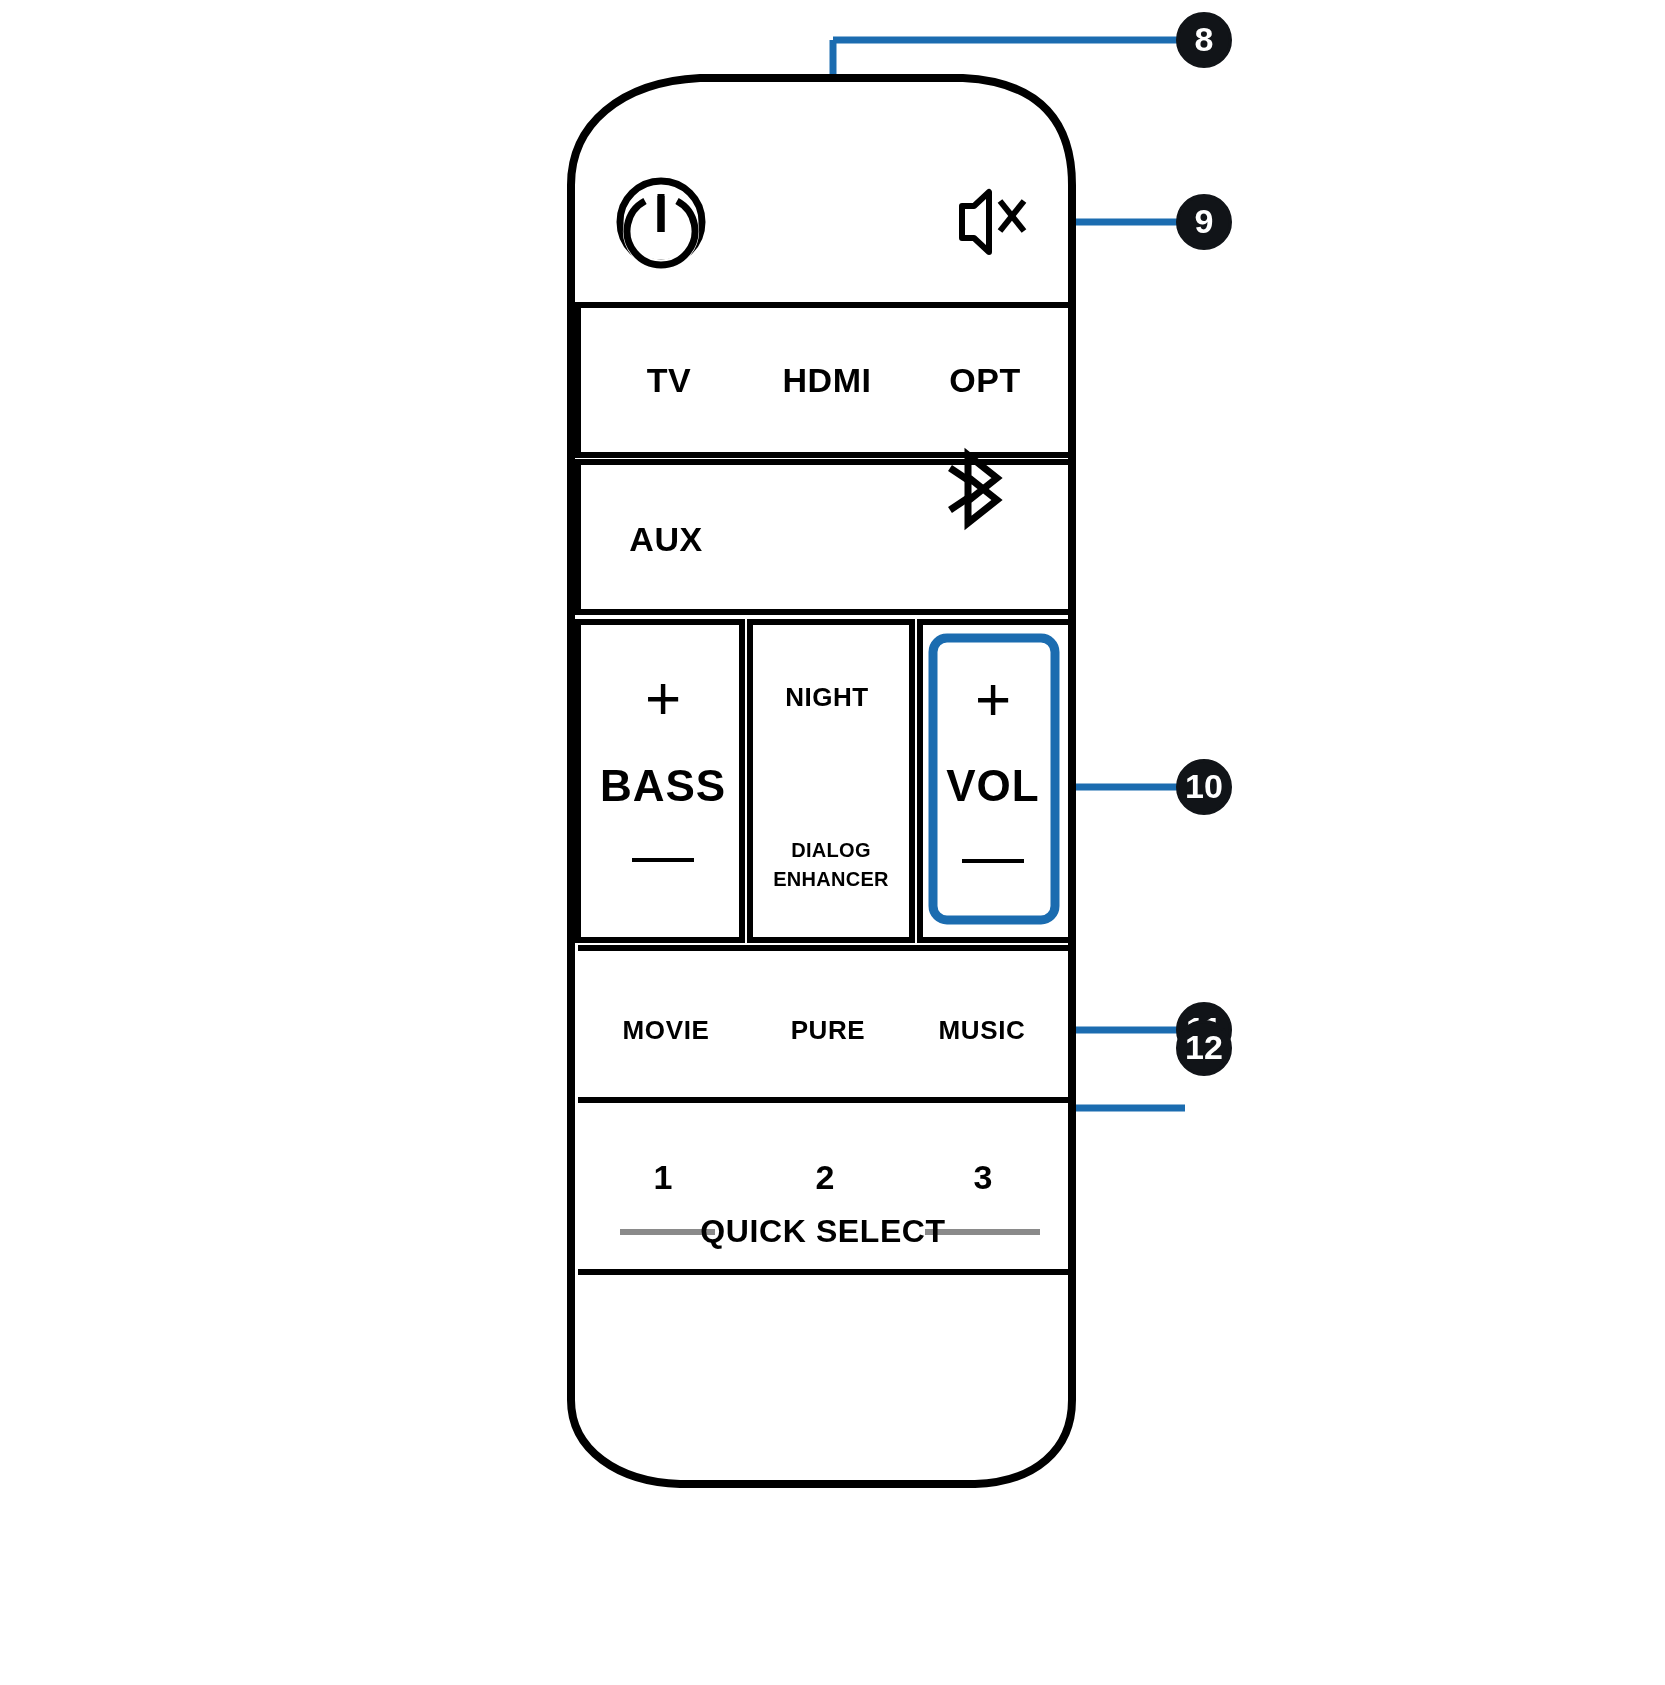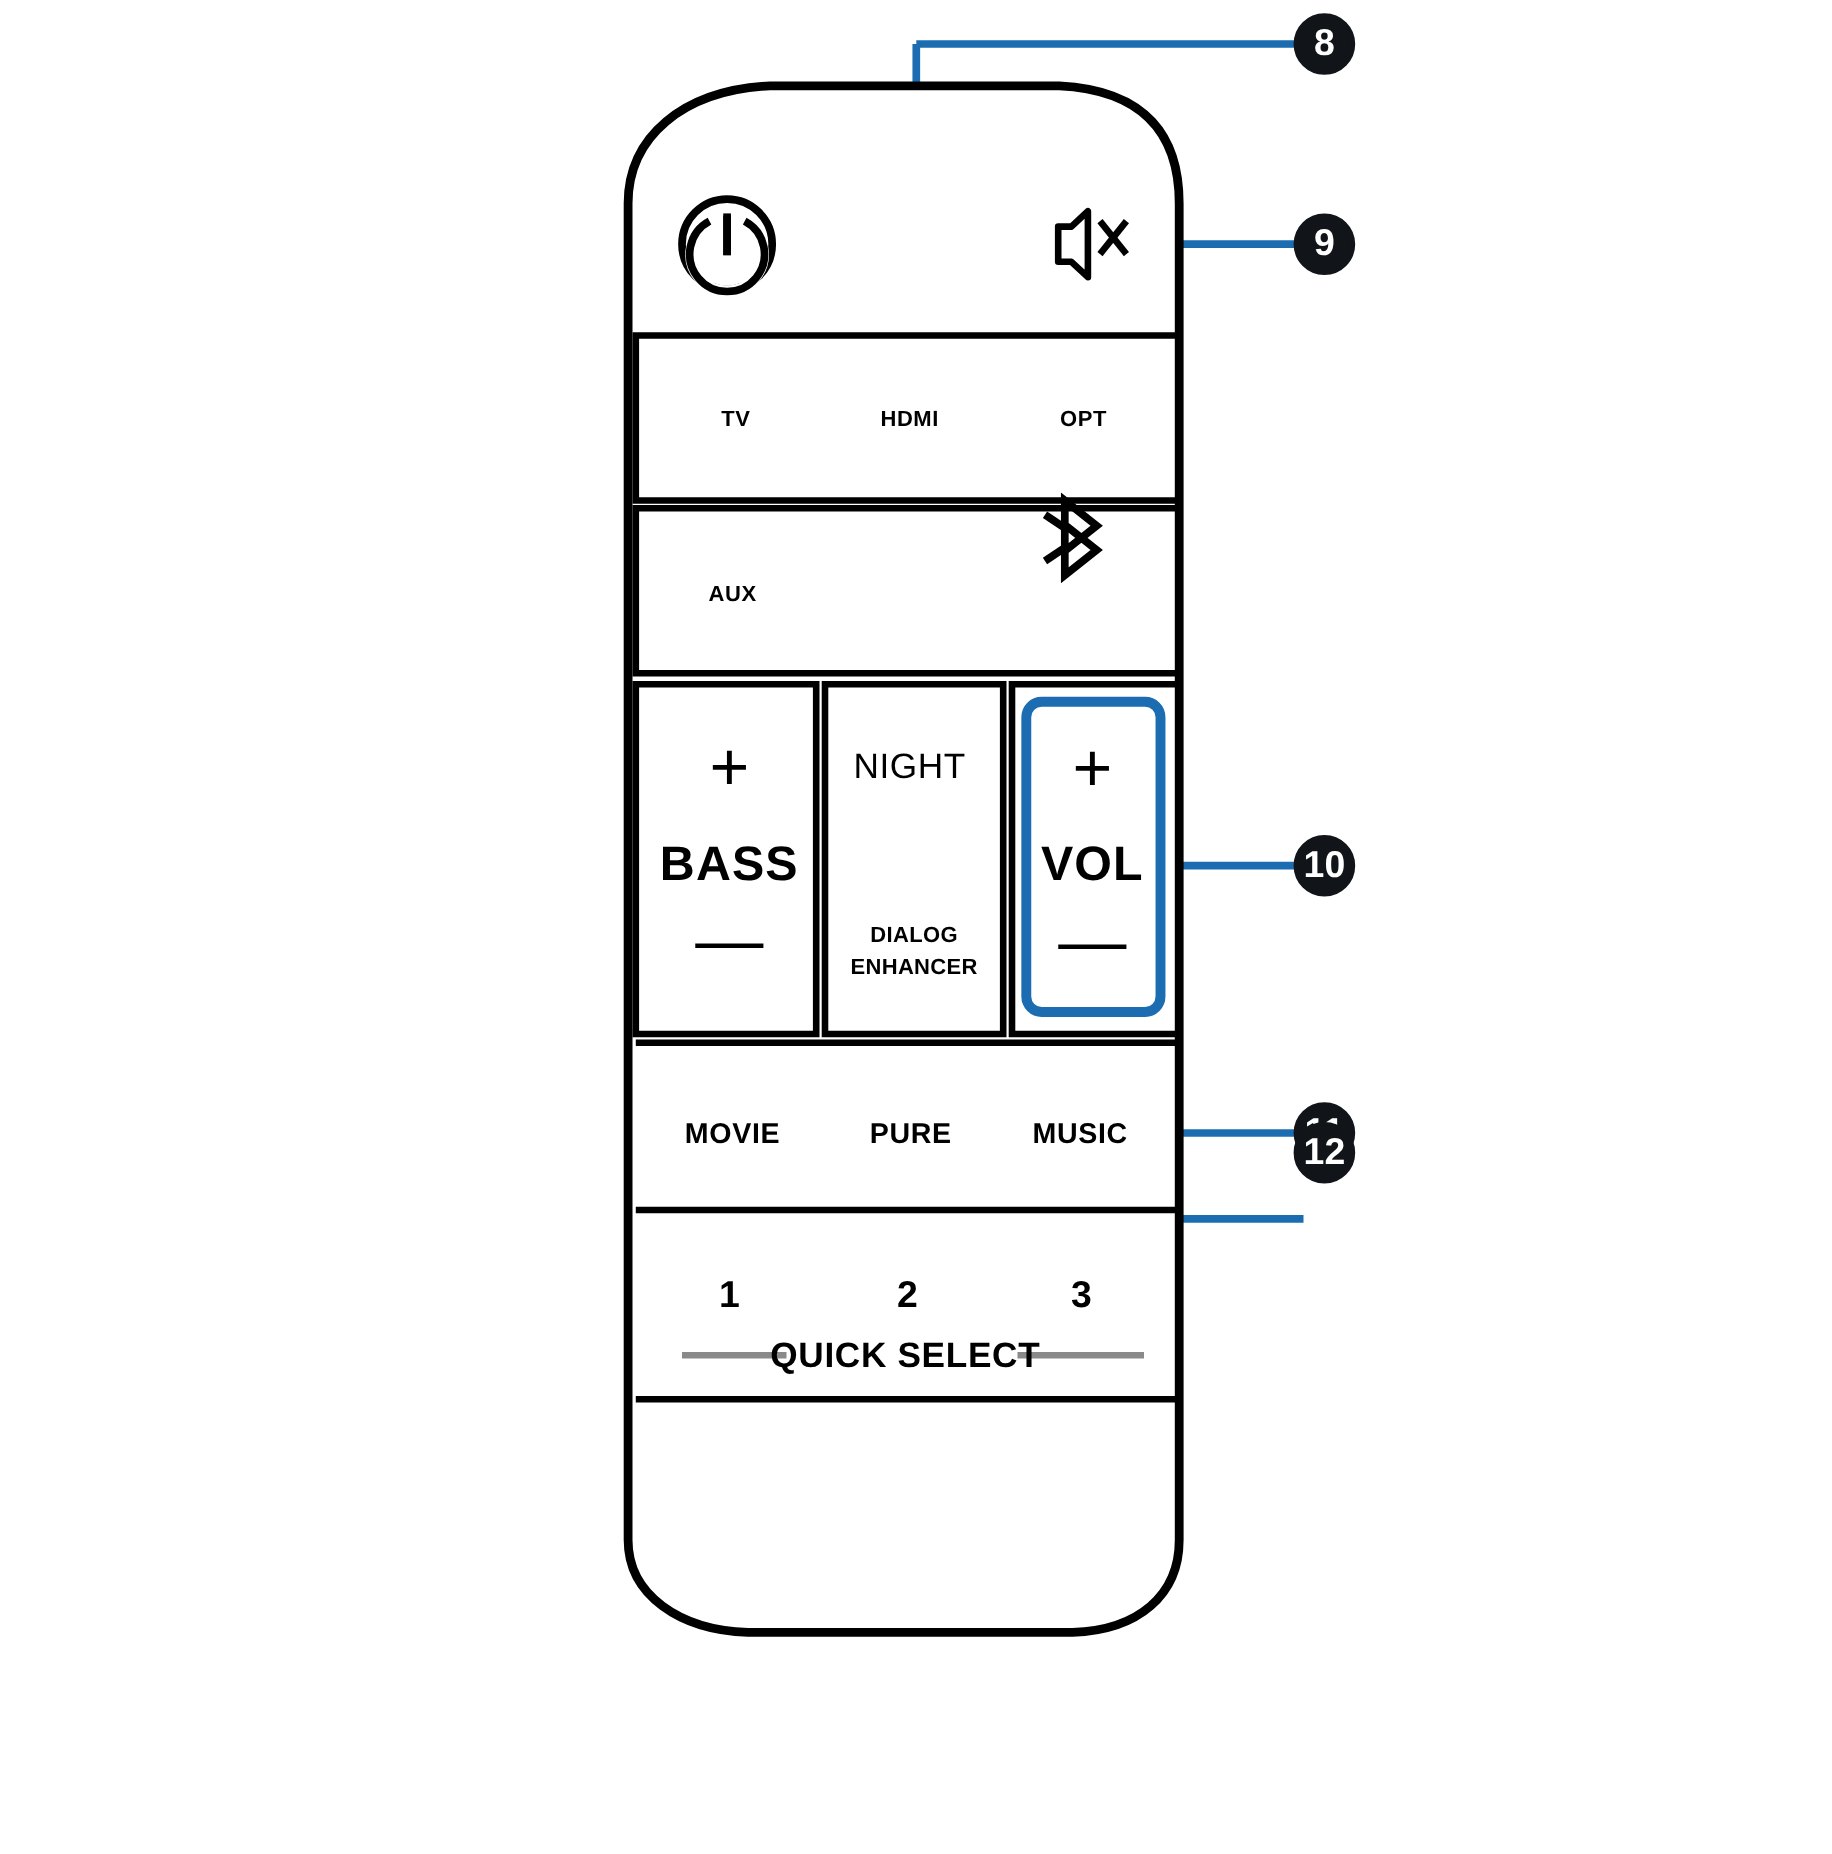--- a/index.html
+++ b/index.html
@@ -32,37 +32,37 @@
   .lbl {
     position: absolute;
     font-family: "Liberation Sans", sans-serif;
     color: #000;
     white-space: nowrap;
     transform: translate(-50%, -50%);
     text-align: center;
     line-height: 1.1;
   }
   .lbl-src {
-    font-size: 20px;
+    font-size: 34px;
     font-weight: 600;
     letter-spacing: 0.5px;
   }
   .lbl-big {
     font-size: 44px;
     font-weight: 700;
     letter-spacing: 1px;
   }
   .lbl-sign {
     font-size: 62px;
     font-weight: 400;
     line-height: 1;
   }
   .lbl-night {
-    font-size: 32px;
-    font-weight: 400;
+    font-size: 26px;
+    font-weight: 700;
     letter-spacing: 0.5px;
   }
   .lbl-dialog {
     font-size: 20px;
     font-weight: 600;
     letter-spacing: 0.3px;
   }
   .lbl-mode {
     font-size: 26px;
     font-weight: 600;

